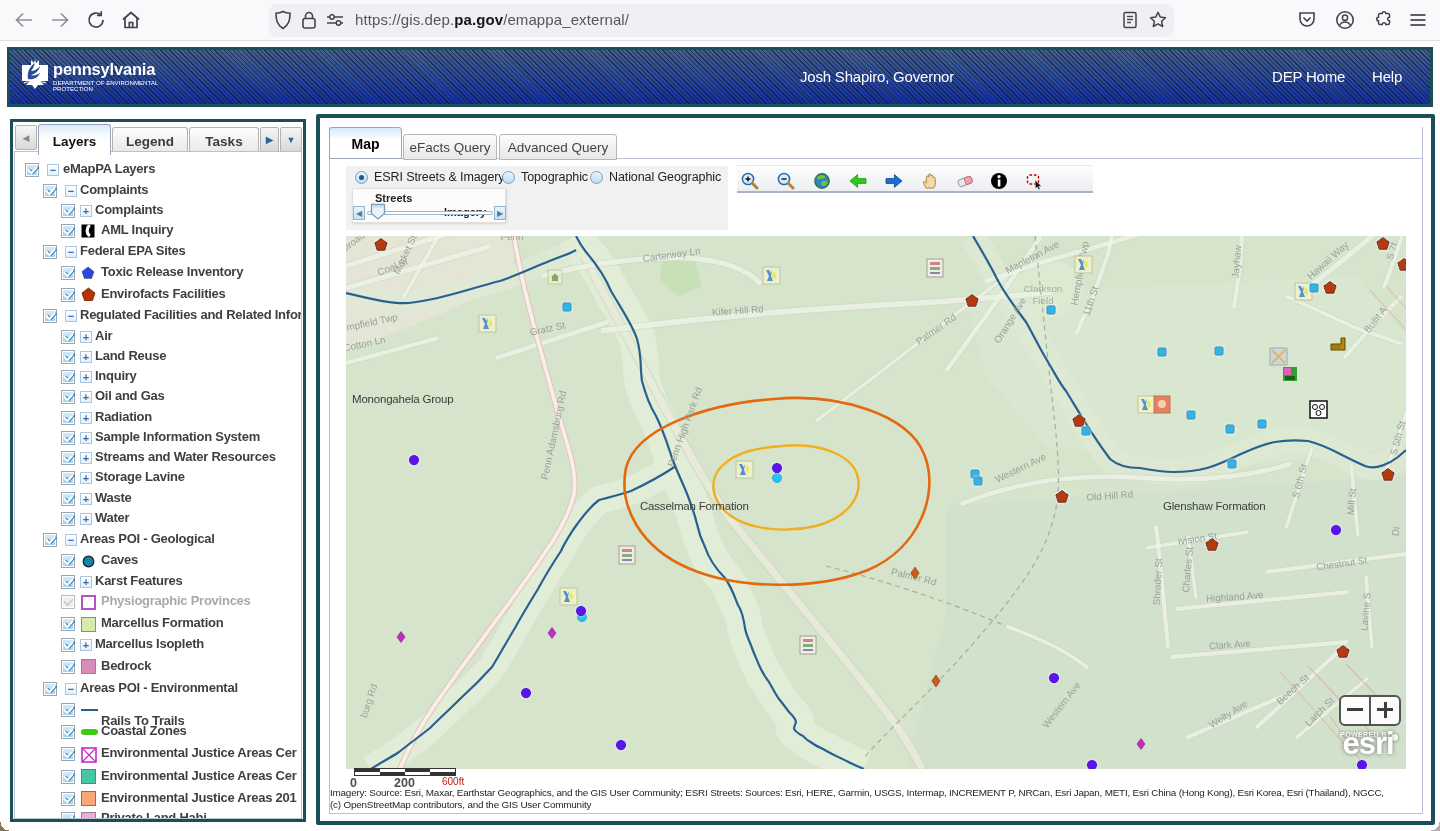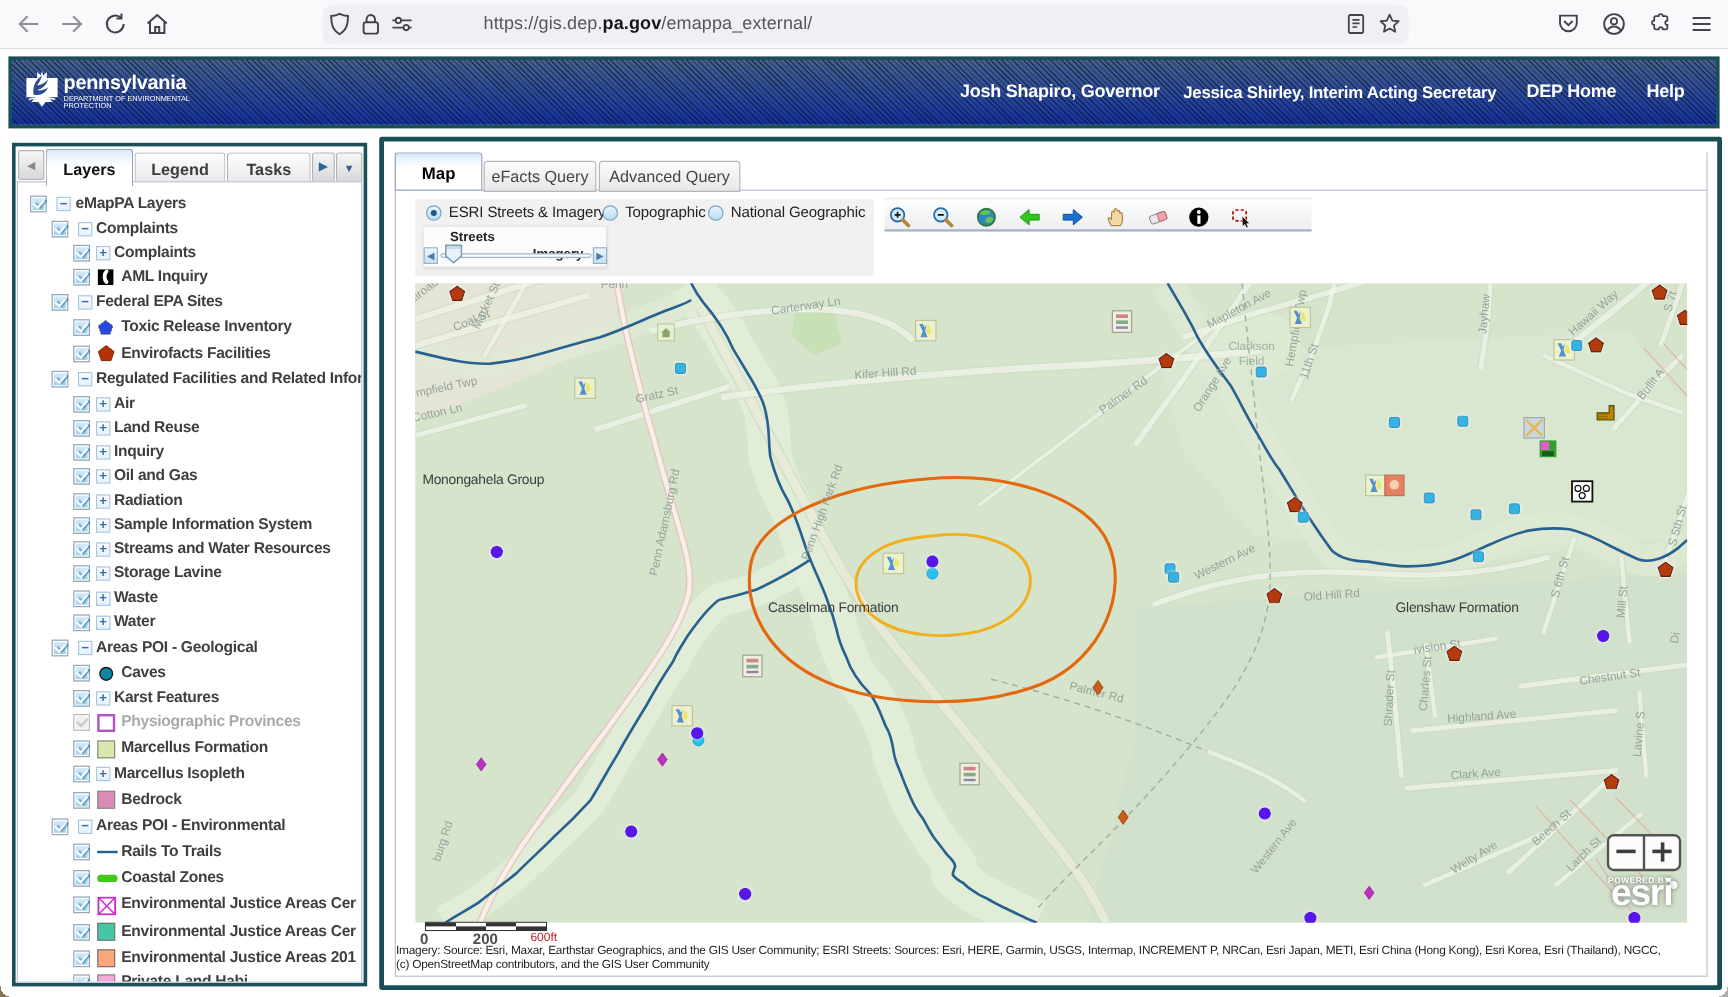--- a/index.html
+++ b/index.html
@@ -1,26 +1,26 @@
 <!DOCTYPE html>
 <html><head><meta charset="utf-8">
 <style>
 *{margin:0;padding:0;box-sizing:border-box;}
 html,body{width:1440px;height:831px;overflow:hidden;background:#fff;
  font-family:"Liberation Sans",sans-serif;}
 .abs{position:absolute;}
 #chrome{position:absolute;left:0;top:0;width:1440px;height:41px;background:#f9f9fb;border-bottom:1px solid #e0e0e4;}
 #urlpill{position:absolute;left:269px;top:4px;width:905px;height:33px;background:#f0f0f4;border-radius:8px;}
 .navic{position:absolute;top:8px;width:24px;height:24px;}
-.urltxt{position:absolute;left:355px;top:11px;font-size:15px;color:#55555e;letter-spacing:.1px;margin-left:48px;}
+.urltxt{position:absolute;left:355px;top:11px;font-size:15px;color:#55555e;letter-spacing:.1px;}
 .urltxt b{color:#15151a;font-weight:bold;}
 #pheader{position:absolute;left:7px;top:47px;width:1426px;height:60px;border:3px solid #1b4f58;
  background:repeating-linear-gradient(45deg, rgba(8,15,40,.55) 0 1px, rgba(0,0,0,0) 1px 3.2px),
  linear-gradient(#44608a, #27459a 60%, #132f9e);}
-.hlink{position:absolute;top:0;height:54px;line-height:54px;color:#fff;font-weight:bold;font-size:15px;letter-spacing:-.2px;}
+.hlink{position:absolute;top:0;height:54px;line-height:54px;color:#fff;font-weight:normal;font-size:15px;letter-spacing:-.2px;}
 #ptitle{position:absolute;left:43px;top:11px;color:#fff;}
 #ptitle .t1{font-size:16.5px;font-weight:bold;letter-spacing:-0.2px;line-height:16px;}
 #ptitle .t2{font-size:6.1px;letter-spacing:0px;line-height:6.2px;margin-top:3px;}
 #leftpanel{position:absolute;left:10px;top:119px;width:296px;height:703px;border:3px solid #1b4f58;background:#fff;}
 #treebox{position:absolute;left:3px;top:4px;width:287px;height:665px;border:1px solid #b9c2d2;border-top:none;}
 .tabbtn{position:absolute;border:1px solid #b3b3b6;border-radius:2px;background:linear-gradient(#f6f6f6,#d8d8da);}
 .ltab{position:absolute;top:5px;height:27px;line-height:27px;text-align:center;font-size:13.5px;color:#3c3c3c;font-weight:bold;
  background:linear-gradient(#fdfdfd,#e7e7e9);border:1px solid #b3b3b6;border-bottom:none;border-radius:3px 3px 0 0;}
 .ltab.active{top:2px;height:31px;line-height:33px;background:linear-gradient(#d9eafb,#f5fafe 30%,#ffffff 55%);border-color:#9aa6b8;color:#111;z-index:3;}
 .cb{position:absolute;width:14px;height:14px;border:1px solid #98a6b6;box-shadow:inset 0 0 0 1px #fff;
@@ -110,21 +110,20 @@
     <svg style="position:absolute;left:11px;top:9px" width="28" height="31" viewBox="0 0 28 31">
 <path d="M1 6 L10 6 L10 1 L13 4 L14 0 L15 4 L18 1 L18 6 L27 6 L27 22 L19 22 L23 26 L17 26 L14 30 L11 26 L5 26 L9 22 L1 22 Z" fill="#fff"></path>
 <path d="M14 4 C8 8 6 14 7 20 C12 21 17 19 19 14 C16 16 12 17 10 16 C14 15 18 12 19 7 C17 10 13 12 10 12 C12 10 13 7 14 4 Z" fill="#2c4b95"></path>
 <path d="M3 24 C8 22 20 22 25 24" stroke="#fff" stroke-width="1.2" fill="none"></path>
 </svg>
 <div id="ptitle">
       <div class="t1">pennsylvania</div>
 <div class="t2">DEPARTMENT OF ENVIRONMENTAL<br>PROTECTION</div>
     </div>
 <div class="hlink" style="left:790px">Josh Shapiro, Governor</div>
-    <div class="hlink" style="left:976px;font-size:14px">Jessica Shirley, Interim Acting Secretary</div>
     <div class="hlink" style="left:1262px">DEP Home</div>
     <div class="hlink" style="left:1362px">Help</div>
   </div>
 <div id="leftpanel">
     <div class="tabbtn" style="left:2px;top:3px;width:22px;height:25px;text-align:center;line-height:25px;color:#8a8a8a;font-size:9px">◀</div>
     <div class="ltab active" style="left:25px;width:73px">Layers</div>
     <div class="ltab" style="left:99px;width:76px">Legend</div>
     <div class="ltab" style="left:176px;width:70px">Tasks</div>
     <div class="tabbtn" style="left:247px;top:5px;width:19px;height:25px;text-align:center;line-height:24px;color:#2a6496;font-size:10px">▶</div>
     <div class="tabbtn" style="left:267px;top:5px;width:22px;height:25px;text-align:center;line-height:24px;color:#2a6496;font-size:9px">▼</div>
@@ -211,21 +210,21 @@
       <div class="pm" style="left:65px;top:487px">+</div>
       <div class="tlab" style="left:80px;top:484px">Marcellus Isopleth</div>
       <div class="cb" style="left:46px;top:507.5px"></div>
       <div class="sw" style="left:66px;top:507.0px;background:#d98cb8;width:15px;height:15px"></div>
       <div class="tlab" style="left:86px;top:505.5px">Bedrock</div>
       <div class="cb" style="left:28px;top:530px"></div>
       <div class="pm" style="left:50px;top:531px">−</div>
       <div class="tlab" style="left:65px;top:528px">Areas POI - Environmental</div>
       <div class="cb" style="left:46px;top:551px"></div>
       <div class="abs" style="left:66px;top:557px;width:17px;height:2px;background:#24618e"></div>
-      <div class="tlab" style="left:86px;top:549px">Rails To Trails</div>
+      <div class="tlab" style="left:86px;top:561px">Rails To Trails</div>
       <div class="cb" style="left:46px;top:573px"></div>
       <div class="abs" style="left:66px;top:577px;width:17px;height:6px;border-radius:3px;background:#41c917"></div>
       <div class="tlab" style="left:86px;top:571px">Coastal Zones</div>
       <div class="cb" style="left:46px;top:595px"></div>
       <svg class="abs" style="left:66px;top:594.5px" width="16" height="16">
         <rect x="1" y="1" width="14" height="14" fill="#fff" stroke="#cc29cc" stroke-width="1.6"></rect>
         <path d="M1 1 L15 15 M15 1 L1 15" stroke="#cc29cc" stroke-width="1.2"></path>
       </svg>
       <div class="tlab" style="left:86px;top:593px">Environmental Justice Areas Cer</div>
       <div class="cb" style="left:46px;top:617.5px"></div>

